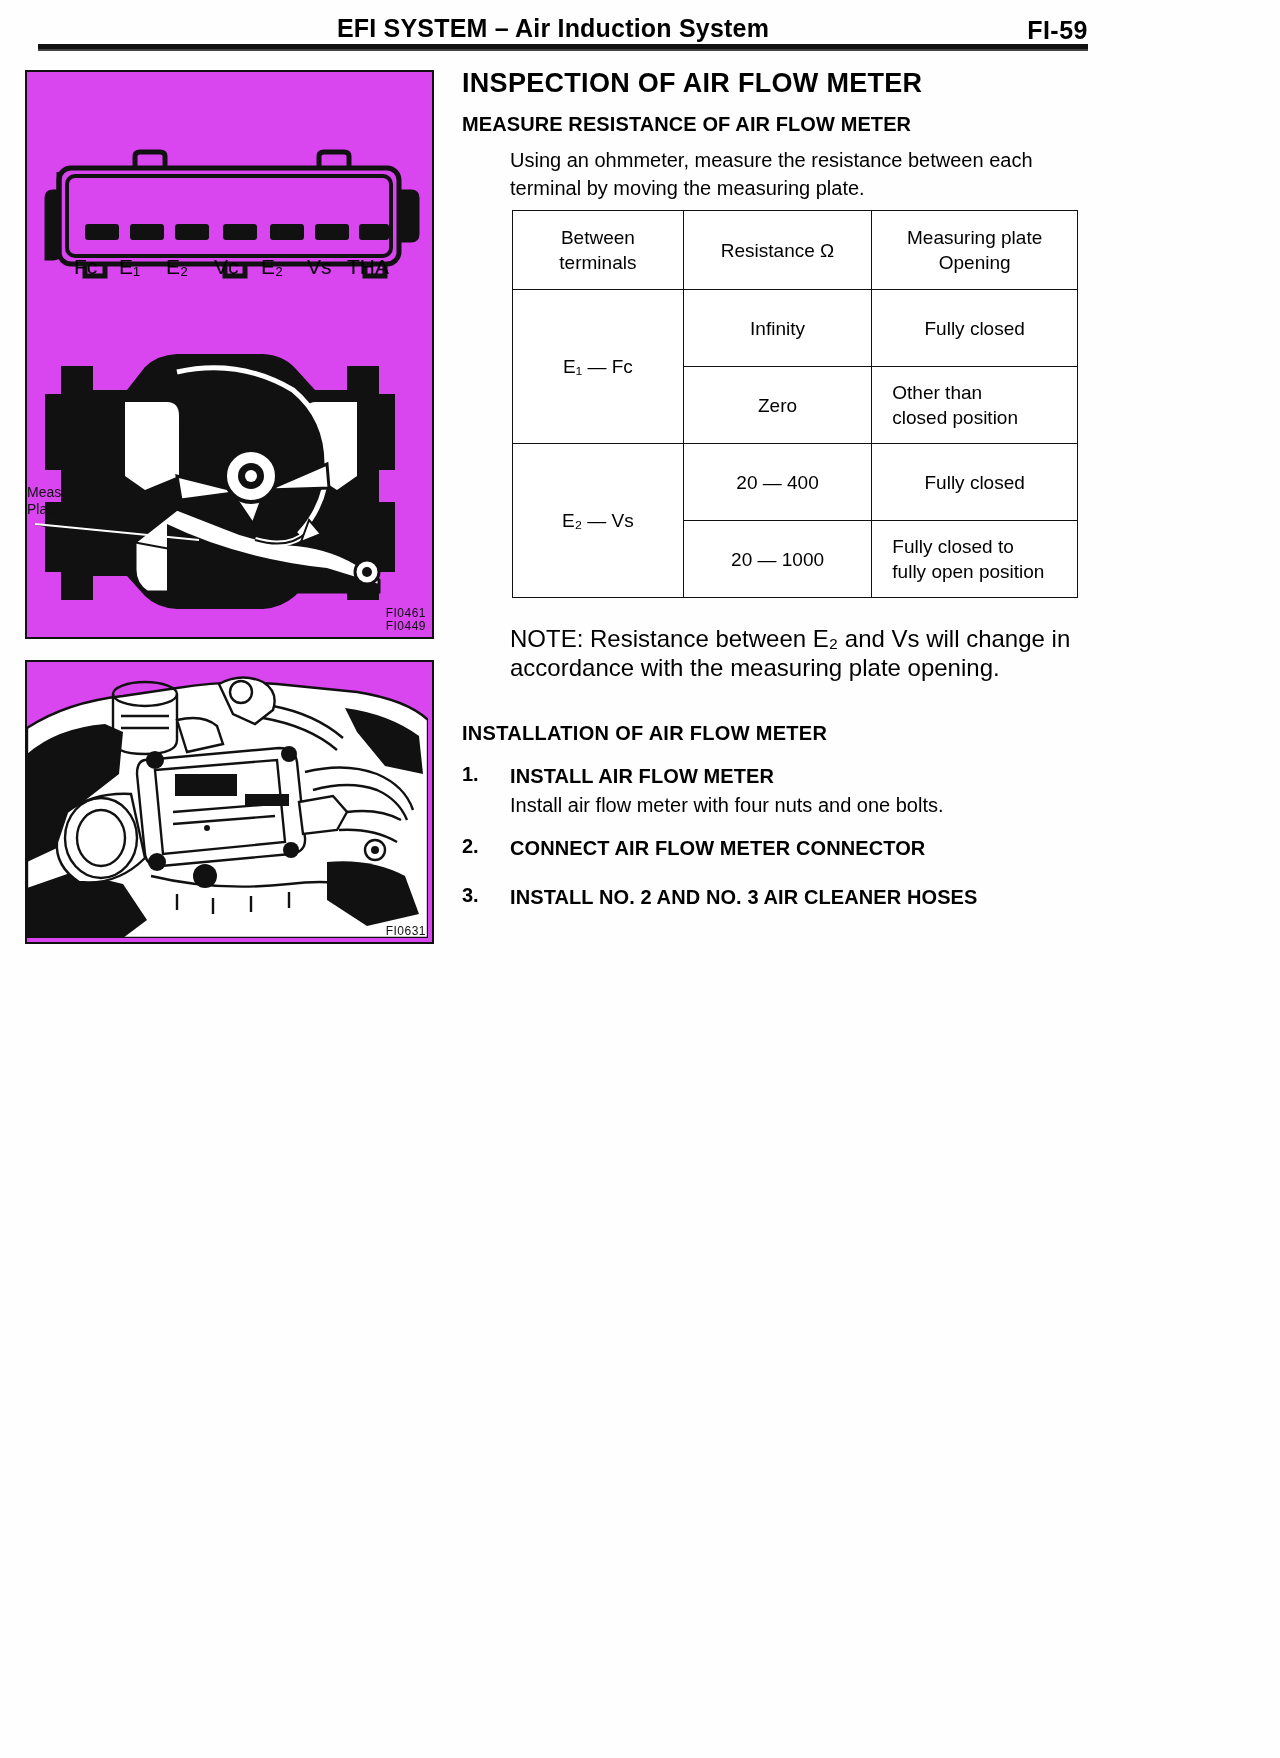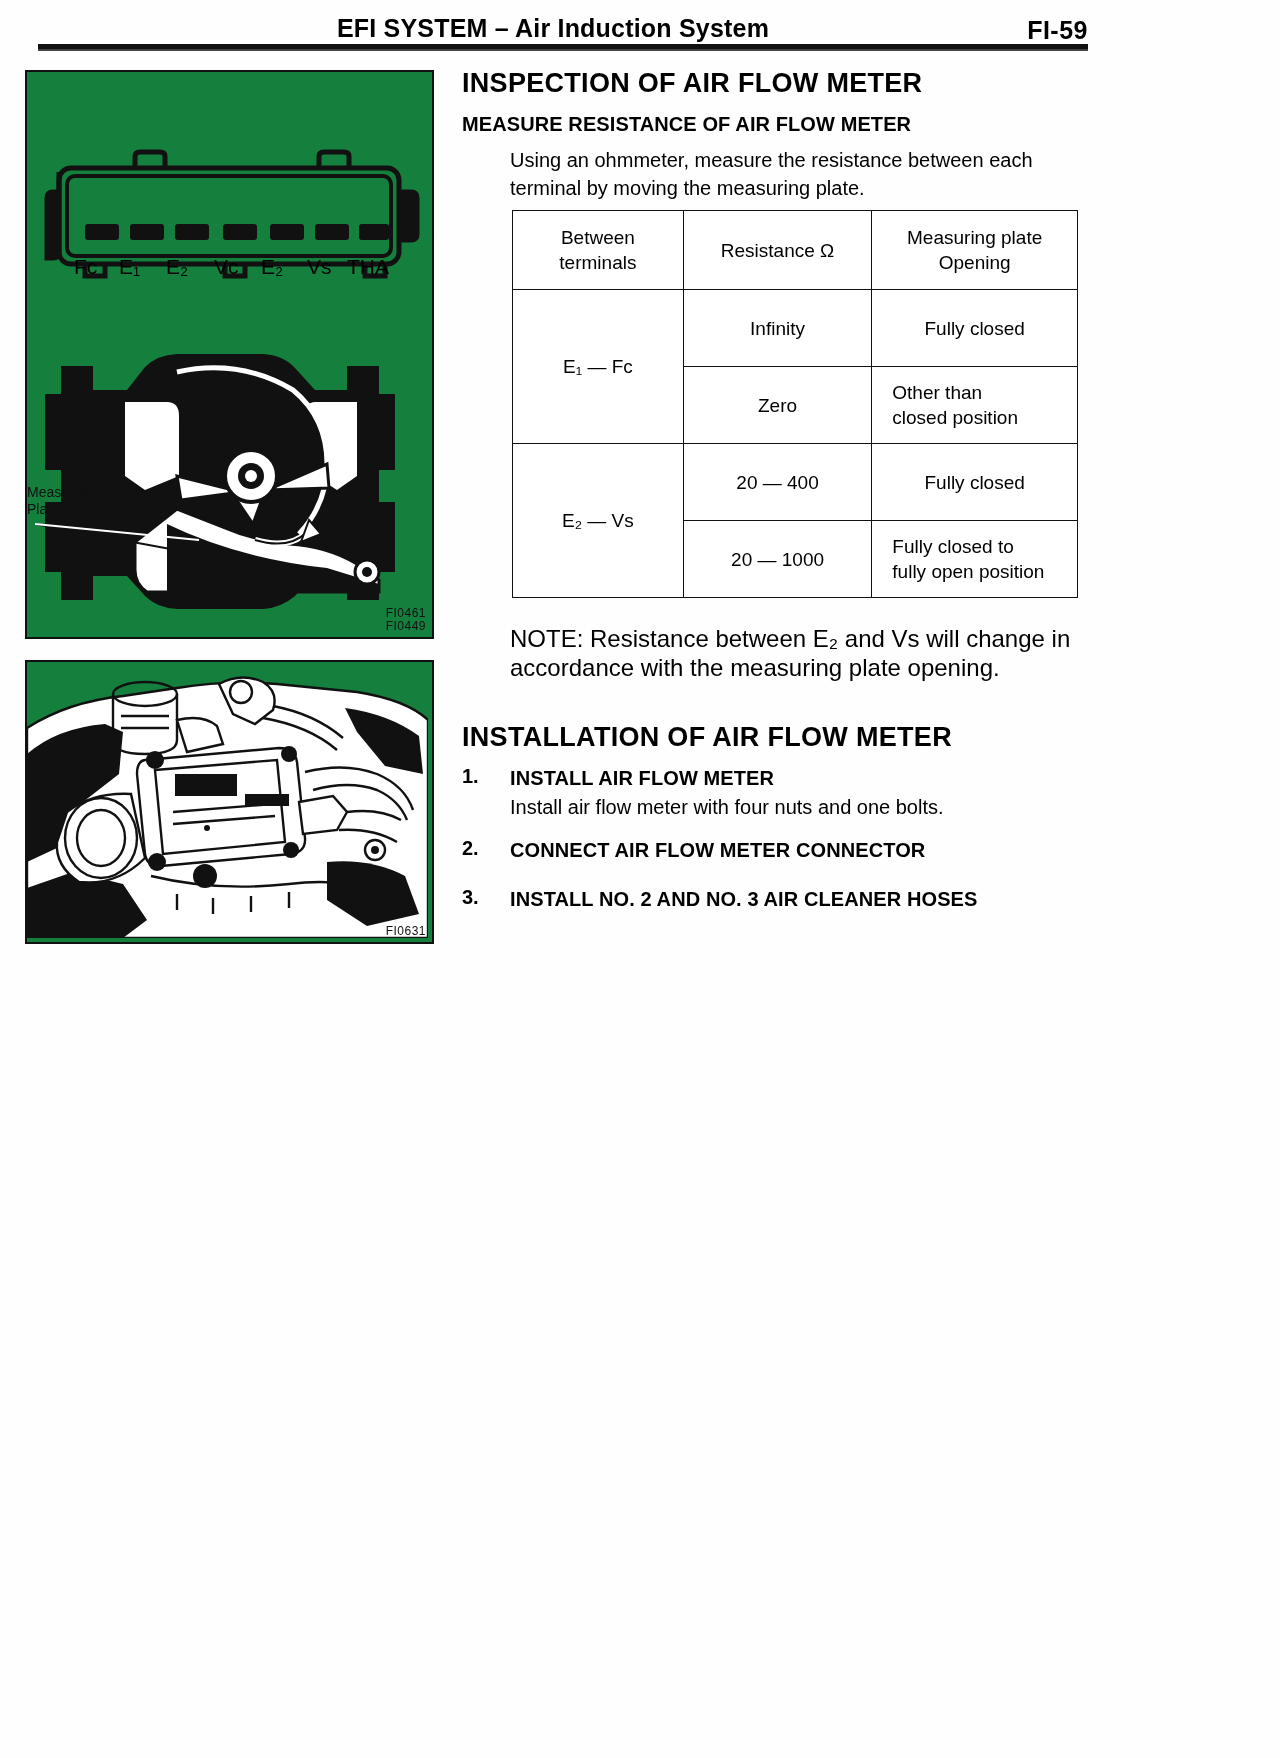--- a/index.html
+++ b/index.html
@@ -30,21 +30,21 @@
   .hdr-rule{
     position:absolute;left:30px;top:44px;width:1050px;height:6px;
     background:#111;
   }
   .hdr-rule:after{
     content:"";position:absolute;left:0;top:5px;width:1050px;height:2px;background:#444;
   }
 
   
   .figbox{
-    position:absolute;border:2px solid #111;background:#15803d;
+    position:absolute;border:2px solid #111;background:#d946ef;
     overflow:hidden;
   }
   #fig-top{left:25px;top:70px;width:405px;height:565px;}
   #fig-bottom{left:25px;top:660px;width:405px;height:280px;}
 
   .figcode{
     position:absolute;right:6px;bottom:4px;
     font-size:12px;line-height:13px;font-family:"Liberation Sans",sans-serif;
     letter-spacing:.5px;text-align:left;color:#111;
   }
@@ -82,21 +82,21 @@
     text-align:center;vertical-align:middle;
     line-height:25px;
   }
   table.spec th{font-weight:normal;height:62px;}
   .c1{width:172px;}
   .c2{width:190px;}
   .c3{width:204px;}
   td.rowh{height:60px;}
 
   
-  h1.sec2{font-size:27px;font-weight:bold;margin:40px 0 12px 0;letter-spacing:.3px;}
+  h1.sec2{font-size:20px;font-weight:bold;margin:40px 0 18px 0;letter-spacing:.3px;}
   .step{position:relative;padding-left:48px;margin-bottom:16px;}
   .step .num{position:absolute;left:0;top:0;font-size:20px;font-weight:bold;}
   .step .t{font-size:20px;font-weight:bold;line-height:27px;letter-spacing:.1px;}
   .step .d{font-size:20px;font-weight:normal;line-height:28px;margin-top:1px;}
 
   
   svg{display:block;}
 </style>
 </head>
 <body>

